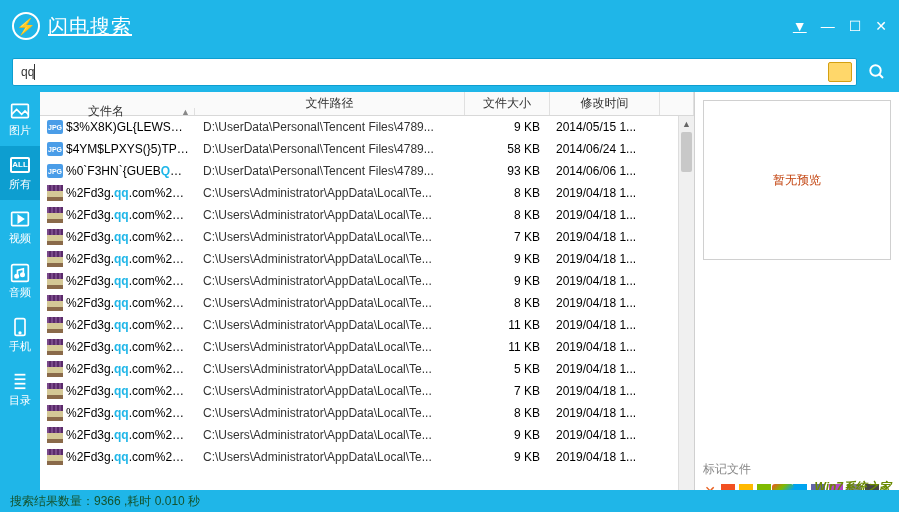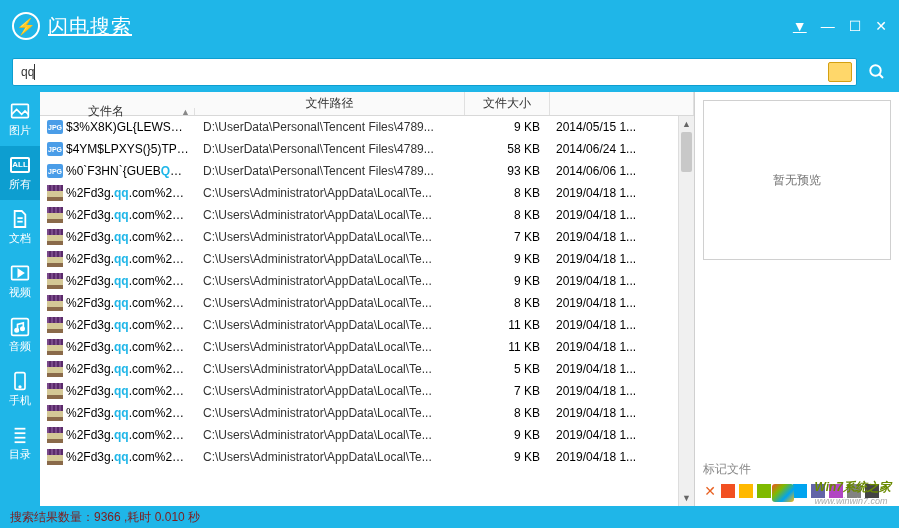--- a/index.html
+++ b/index.html
@@ -35,29 +35,29 @@
 .rows { flex: 1; overflow: hidden; }
 .row { display: flex; height: 22px; align-items: center; font-size: 12px; }
 .row .cell { white-space: nowrap; overflow: hidden; text-overflow: ellipsis; }
 .c-icon { width: 22px; display:flex; justify-content:center; margin-left: 4px; }
 .c-name { width: 129px; padding-right: 6px; }
 .c-path { width: 270px; padding: 0 8px; color: #333; }
 .c-size { width: 85px; text-align: right; padding-right: 10px; }
 .c-date { width: 110px; padding-left: 6px; }
 .hl { color: #1fb6e8; font-weight: bold; }
 .preview { width: 204px; background: #fff; display: flex; flex-direction: column; padding: 8px; gap: 6px; }
-.preview-box { border: 1px solid #d0d0d0; height: 160px; display:flex; align-items:center; justify-content:center; color:#737373; background:#fff; }
+.preview-box { border: 1px solid #d0d0d0; height: 160px; display:flex; align-items:center; justify-content:center; color:#c2410c; background:#fff; }
 .preview-spacer { flex: 1; }
 .preview-label { color: #888; font-size: 12px; margin-top: 40px; }
 .color-row { display: flex; gap: 4px; flex-wrap: wrap; }
 .swatch { width: 14px; height: 14px; cursor: pointer; }
 .swatch.x { color:#e86020; font-size:14px; line-height:14px; text-align:center; background: none;}
 .watermark { position: absolute; right: 8px; bottom: 22px; display:flex; align-items:center; gap:20px; font-size:12px; color:#888;font-style:italic; }
 .wm-flag { width:22px; height:18px; background: linear-gradient(135deg,#f25022,#7fba00,#00a4ef,#ffb900); border-radius:3px; }
-.statusbar { height: 22px; background: #1fb6e8; color: #7f1d1d; font-size: 12px; display: flex; align-items: center; padding: 0 10px; position: absolute; bottom: 0; left:0; right:0; }
+.statusbar { height: 22px; background: #1fb6e8; color: #14532d; font-size: 12px; display: flex; align-items: center; padding: 0 10px; position: absolute; bottom: 16px; left:0; right:0; }
 .scrollbar-stub { width: 16px; background: #f0f0f0; border-left: 1px solid #ddd; display:flex; flex-direction:column; }
 .sb-btn { height: 16px; display:flex; align-items:center; justify-content:center; font-size:9px; color:#666; }
 .sb-track { flex:1; background:#f0f0f0; position:relative; }
 .sb-thumb { position:absolute; top:0; left:2px; right:2px; height:40px; background:#c8c8c8; border-radius:2px; }
 .icon-jpg { width:16px; height:14px; background:#4a9de8; border-radius:2px; display:flex; align-items:center; justify-content:center; color:#fff; font-size:7px; font-weight:bold; }
 .icon-rar { width:16px; height:16px; display:flex; flex-direction:column; }
 .icon-rar .top { height:6px; background:repeating-linear-gradient(90deg,#7a4a8a,#7a4a8a 2px,#5a2a6a 2px,#5a2a6a 4px); }
 .icon-rar .mid { flex:1; background:#d4c896; }
 .icon-rar .bot { height:4px; background:#8a6a4a; }
 </style>
@@ -106,30 +106,20 @@
         <span>图片</span>
       </div>
       <div class="side-item active">
         <div class="side-icon">
           <div style="width:20px;height:16px;border:2px solid #fff;border-radius:2px;font-size:8px;font-weight:bold;display:flex;align-items:center;justify-content:center;">ALL</div>
         </div>
         <span>所有</span>
       </div>
       <div class="side-item">
         <div class="side-icon">
-          <svg width="16" height="20" viewBox="0 0 18 22" fill="none" stroke="#fff" stroke-width="2">
-            <path d="M3 2h8l4 4v14H3z"></path>
-            <line x1="6" y1="10" x2="12" y2="10"></line>
-            <line x1="6" y1="14" x2="12" y2="14"></line>
-          </svg>
-        </div>
-        <span>文档</span>
-      </div>
-      <div class="side-item">
-        <div class="side-icon">
           <svg width="20" height="18" viewBox="0 0 24 20" fill="none" stroke="#fff" stroke-width="2">
             <rect x="2" y="2" width="20" height="16" rx="1"></rect>
             <polygon points="10,6 16,10 10,14" fill="#fff"></polygon>
           </svg>
         </div>
         <span>视频</span>
       </div>
       <div class="side-item">
         <div class="side-icon">
           <svg width="20" height="20" viewBox="0 0 24 24" fill="none" stroke="#fff" stroke-width="2">
@@ -167,20 +157,23 @@
     <div class="headers">
       <div class="hcell col-name">
           <span>文件名</span>
           <span class="sort">▲</span>
         </div>
       <div class="hcell col-path">
           <span>文件路径</span>
         </div>
       <div class="hcell col-size">
           <span>文件大小</span>
+        </div>
+      <div class="hcell col-date">
+          <span>修改时间</span>
         </div>
       <div class="hcell col-end"></div>
     </div>
     <div style="display:flex; flex:1; min-height:0;">
       <div class="rows" id="rows" style="flex:1;">
           <div class="row">
             <div class="c-icon">
               <div class="icon-jpg">JPG</div>
             </div>
             <div class="cell c-name">$3%X8K)GL{LEWSA`B<span class="hl">QQ</span>\</div>

